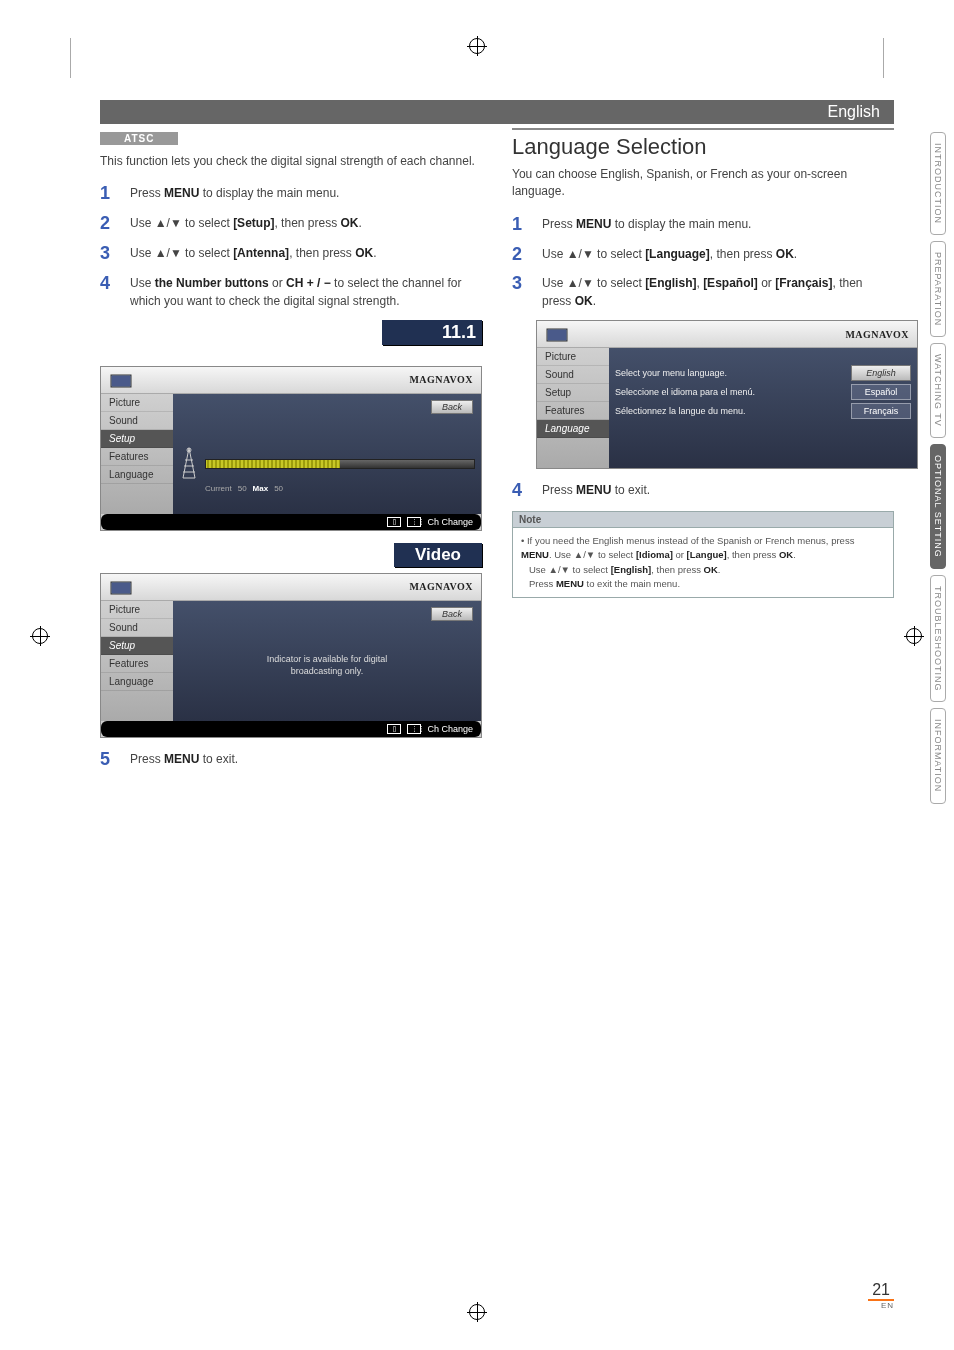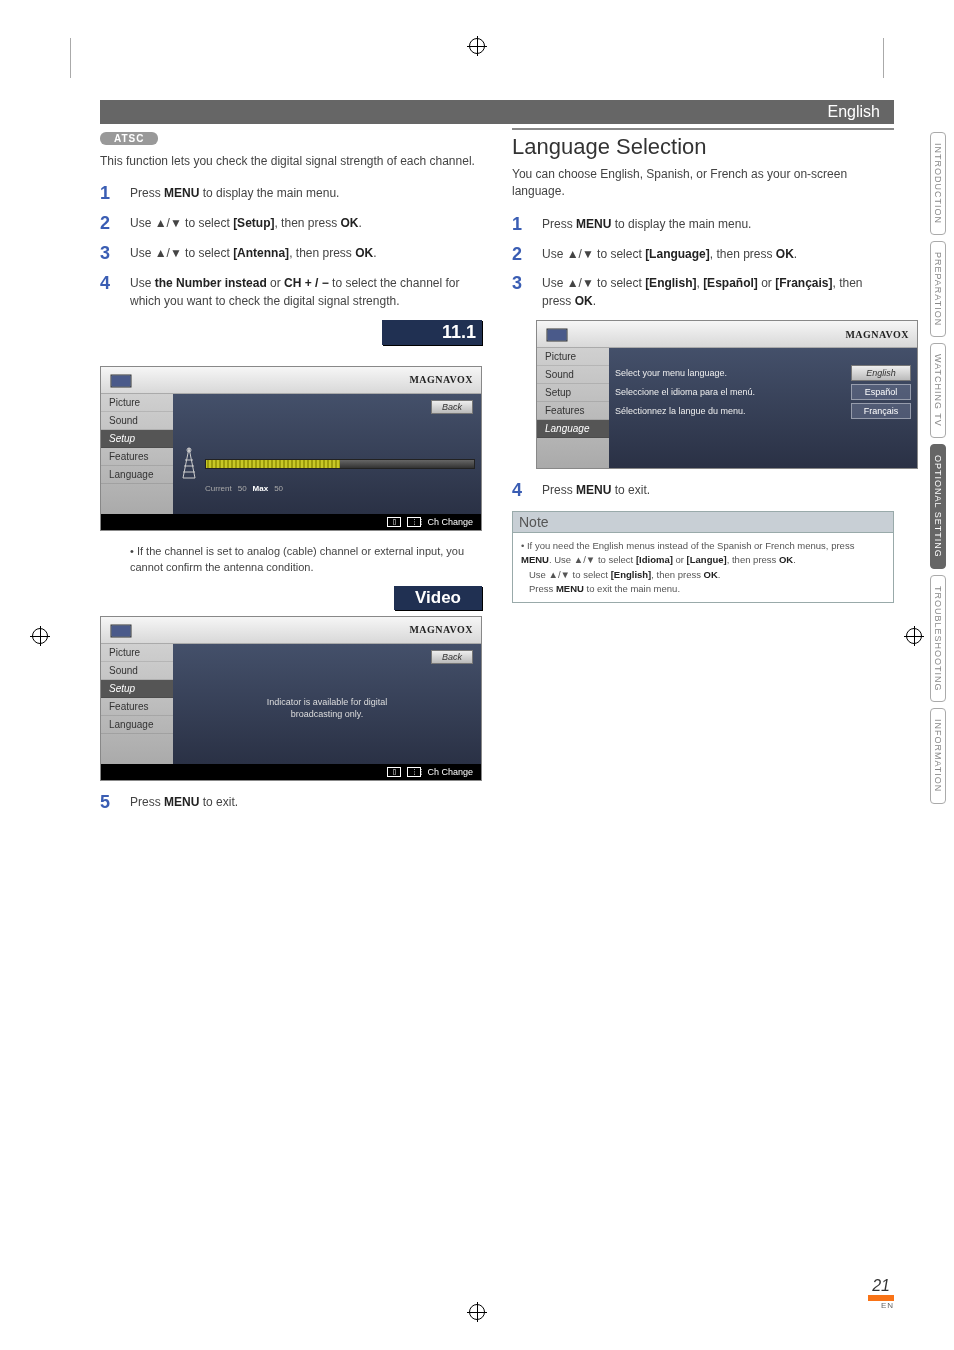--- a/index.html
+++ b/index.html
@@ -50,22 +50,22 @@
     font-weight: 400;
     color: #333;
     border-top: 2px solid #888;
     padding-top: 4px;
     margin-bottom: 6px;
   }
   .badge-atsc {
     display: inline-block;
     background: #999;
     color: #fff;
-    border-radius: 6px;
-    padding: 1px 14px;
+    border-radius: 0;
+    padding: 1px 24px;
     font-size: 10px;
     font-weight: bold;
     letter-spacing: 1px;
     margin-bottom: 8px;
   }
   .para {
     font-size: 12px;
     font-weight: 300;
     color: #444;
     line-height: 1.45;
@@ -187,20 +187,21 @@
   .tv-footer {
     background: #000;
     color: #fff;
     font-size: 9px;
     text-align: right;
     padding: 3px 8px;
     display: flex;
     justify-content: flex-end;
     align-items: center;
     gap: 6px;
+    border-radius: 6px;
   }
   .tv-footer .ic {
     display: inline-flex;
     width: 14px; height: 10px;
     border: 1px solid #fff;
     align-items: center;
     justify-content: center;
     font-size: 7px;
   }
   .sub-bullet {
@@ -233,22 +234,23 @@
   }
   .note-box {
     border: 1px solid #9aa;
     margin-top: 8px;
     font-size: 10px;
   }
   .note-box .note-hdr {
     background: #c8cfd5;
     color: #555;
     padding: 2px 6px;
-    font-size: 14px;
+    font-size: 10px;
     border-bottom: 1px solid #9aa;
+    font-weight: bold;
   }
   .note-box .note-body {
     padding: 6px 8px;
     font-size: 9.5px;
     line-height: 1.5;
     color: #555;
   }
   .tabs {
     position: absolute;
     right: -52px;
@@ -274,24 +276,23 @@
     border-color: #666;
   }
   .page-num {
     position: absolute;
     bottom: 0;
     right: 0;
     text-align: right;
   }
   .page-num .n {
     font-size: 16px;
-    border-bottom: 6px solid #f97316;
+    border-bottom: 2px solid #f97316;
     display: inline-block;
     padding: 0 4px;
-    font-style: italic;
   }
   .page-num .en { font-size: 8px; color: #666; letter-spacing: 1px;}
   .digital-msg {
     margin-top: 46px;
     text-align: center;
     font-size: 9px;
     color: #ddd;
     line-height: 1.4;
     padding: 0 16px;
   }
@@ -323,21 +324,21 @@
         <li>
             <span class="num">2</span>
           <span><span>Use ▲/▼ to select </span><span class="b">[Setup]</span><span>, then press </span><span class="b">OK</span><span>.</span></span>
           </li>
         <li>
             <span class="num">3</span>
           <span><span>Use ▲/▼ to select </span><span class="b">[Antenna]</span><span>, then press </span><span class="b">OK</span><span>.</span></span>
           </li>
         <li>
             <span class="num">4</span>
-          <span><span>Use </span><span class="b">the Number instead</span><span> or </span><span class="b">CH + / −</span><span> to select the channel for which you want to check the digital signal strength.</span></span>
+          <span><span>Use </span><span class="b">the Number buttons</span><span> or </span><span class="b">CH + / −</span><span> to select the channel for which you want to check the digital signal strength.</span></span>
           </li>
       </ol>
 
       <div class="tv-channel-box">11.1</div>
 
       
       <div class="tv">
         <div class="tv-top">
           <svg viewBox="0 0 24 18">
               <rect x="2" y="4" width="20" height="12" fill="#7a90c0" stroke="#333"></rect>
@@ -374,21 +375,20 @@
             </div>
           </div>
         </div>
         <div class="tv-footer">
           <span class="ic">▯</span>
           <span class="ic">⋮⋮⋮</span>
           <span>Ch Change</span>
         </div>
       </div>
 
-      <p class="sub-bullet">If the channel is set to analog (cable) channel or external input, you cannot confirm the antenna condition.</p>
 
       <div class="tv-video-box">Video</div>
 
       
       <div class="tv">
         <div class="tv-top">
           <svg viewBox="0 0 24 18">
               <rect x="2" y="4" width="20" height="12" fill="#7a90c0" stroke="#333"></rect>
               <rect x="3" y="5" width="18" height="10" fill="#4a5a8a"></rect>
             </svg>

